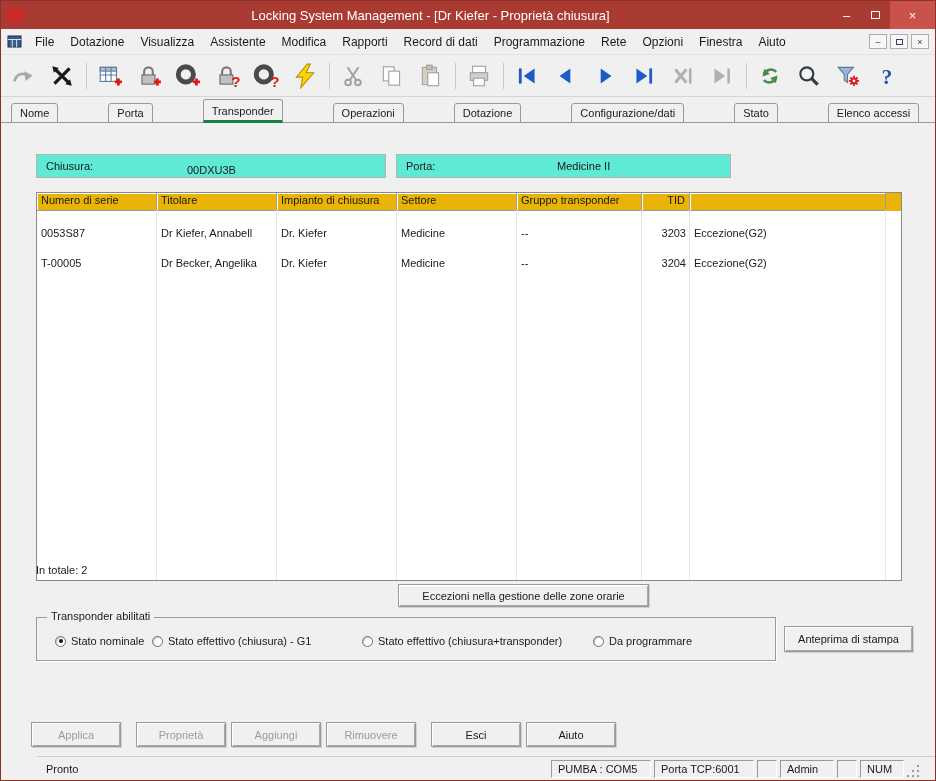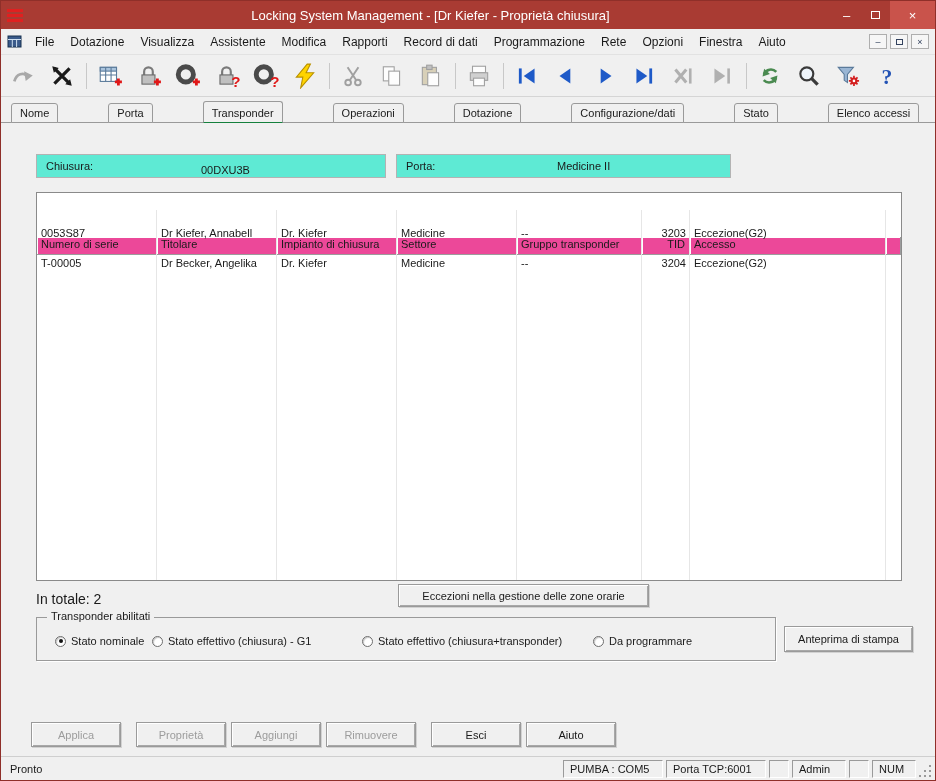--- a/index.html
+++ b/index.html
@@ -26,62 +26,62 @@
   .mdi-max { width:7px; height:6px; border:1px solid #33425e; display:inline-block; }
 
   
   .toolbar { height:42px; background:#f0f0f0; border-bottom:1px solid #d5d5d5; display:flex; align-items:center; padding-left:6px; }
   .tbtn { width:32px; height:32px; display:flex; align-items:center; justify-content:center; margin-right:7px; }
   .tsep { width:1px; height:26px; background:#c8c8c8; margin:0 7px 0 1px; }
 
   
   .tabstrip { height:26px; background:#f0f0f0; display:flex; align-items:flex-end; padding-left:10px; border-bottom:1px solid #9a9a9a;gap:48px; }
   .tab { font-size:11px; color:#1a1a1a; background:#f0f0f0; border:1px solid #9a9a9a; border-radius:3px 3px 0 0; padding:3px 8px 3px; margin-right:2px; margin-bottom:-1px; white-space:nowrap; cursor:default; }
-  .tab.active { padding-top:5px; border-bottom:1px solid #15803d; position:relative; z-index:2; }
+  .tab.active { padding-top:5px; border-bottom:3px solid #15803d; position:relative; z-index:2; }
 
   
   .content { position:relative; height:633px; background:#f0f0f0; }
   .field-box { position:absolute; height:24px; background:#5eead4; border:1px solid #b3b3b3; font-size:11px; color:#1a1a1a; display:flex; align-items:center; }
   .field-label { position:absolute; left:9px; }
   .fb-lock { left:35px; top:31px; width:350px; }
-  .fb-lock .field-value { position:absolute; left:164px;margin-top:8px; }
+  .fb-lock .field-value { position:absolute; left:150px;margin-top:8px; }
   .fb-door { left:395px; top:31px; width:335px; }
   .fb-door .field-value { position:absolute; left:160px; }
 
   .lock-table { position:absolute; left:35px; top:69px; width:866px; height:389px; background:#ffffff; border:1px solid #8a8a8a; }
   .tgrid { display:grid; grid-template-columns:120px 120px 120px 120px 125px 48px 196px 15px; }
-  .thead { height:18px; background:#ec4899;margin-top:44px; }
+  .thead { height:18px; background:#eab308; }
   .th { font-size:11px; font-weight:normal; color:#1a1a1a; padding:1px 4px 0; border-right:1px solid #9c9c9c; border-bottom:1px solid #9c9c9c; box-shadow:inset 1px 1px 0 #ffffff; white-space:nowrap; overflow:hidden; cursor:default; }
   .th.num { text-align:right; }
   .tbody { position:absolute; left:0; top:17px; right:0; bottom:0; overflow:hidden; }
   .vline { position:absolute; top:0; bottom:0; width:1px; background:#e6e6e6; }
   .trow { height:14px; line-height:14px;margin-top:16px; }
   .td { font-size:11px; color:#1a1a1a; padding:0 4px; white-space:nowrap; overflow:hidden; }
   .td.num { text-align:right; }
 
-  .total-label { position:absolute; left:35px; top:468px; font-size:14px; color:#1a1a1a; }
+  .total-label { position:absolute; left:35px; top:441px; font-size:11px; color:#1a1a1a; }
 
   .btn95 { background:#f0f0f0; border:1px solid #9a9a9a; box-shadow:inset 1px 1px 0 #ffffff, inset -1px -1px 0 #a8a8a8, 1px 1px 0 #d2d2d2; font-family:"Liberation Sans", sans-serif; font-size:11px; color:#1a1a1a; display:flex; align-items:center; justify-content:center; cursor:default; white-space:nowrap; }
   .btn95.disabled { color:#9c9c9c; }
 
   .exceptions-btn { position:absolute; left:397px; top:461px; width:251px; height:23px; }
   .preview-btn { position:absolute; left:783px; top:503px; width:129px; height:26px; }
 
   .groupbox { position:absolute; left:35px; top:494px; width:740px; height:44px; border:1px solid #9a9a9a; box-shadow:1px 1px 0 #ffffff; }
   .legend { position:absolute; top:-8px; left:10px; background:#f0f0f0; padding:0 4px; font-size:11px; color:#1a1a1a; }
   .radio-opt { position:absolute; top:17px; display:flex; align-items:center; gap:5px; font-size:11px; color:#1a1a1a; cursor:default; }
   .radio { width:11px; height:11px; border-radius:50%; background:#ffffff; border:1px solid #6e6e6e; box-shadow:inset 1px 1px 1px #c9c9c9; position:relative; flex:none; }
   .radio.checked::after { content:""; position:absolute; left:2.5px; top:2.5px; width:4px; height:4px; border-radius:50%; background:#111111; }
   .ro-0 { left:18px; } .ro-1 { left:115px; } .ro-2 { left:325px; } .ro-3 { left:556px; }
 
   .footer-btn { position:absolute; top:599px; width:90px; height:25px; }
   .f-0{left:30px;} .f-1{left:135px;} .f-2{left:230px;} .f-3{left:325px;} .f-4{left:430px;} .f-5{left:525px;}
 
   
-  .statusbar { height:26px; background:#f0f0f0; border-top:1px solid #cfcfcf; display:flex; align-items:center; padding:2px 2px 3px 4px; gap:3px; }
+  .statusbar { height:26px; background:#f0f0f0; border-top:1px solid #cfcfcf; display:flex; align-items:center; padding:2px 14px 3px 4px; gap:3px;margin-left:36px; }
   .sb-cell { height:18px; border:1px solid; border-color:#9a9a9a #ffffff #ffffff #9a9a9a; font-size:11px; color:#1a1a1a; display:flex; align-items:center; padding:0 6px; white-space:nowrap; overflow:hidden; }
   .sb-ready { flex:1; border-color:transparent; padding-left:4px; }
   .sb-com { width:100px; } .sb-tcp { width:100px; } .sb-sm1 { width:20px; } .sb-user { width:54px; } .sb-sm2 { width:20px; } .sb-num { width:44px; }
   .sb-grip { width:14px; height:14px; align-self:flex-end;
     background:
       radial-gradient(circle at 11px 11px, #9a9a9a 1.2px, transparent 1.4px),
       radial-gradient(circle at 11px 6px, #9a9a9a 1.2px, transparent 1.4px),
       radial-gradient(circle at 6px 11px, #9a9a9a 1.2px, transparent 1.4px),
       radial-gradient(circle at 11px 1px, #9a9a9a 1.2px, transparent 1.4px),
       radial-gradient(circle at 1px 11px, #9a9a9a 1.2px, transparent 1.4px),
@@ -307,21 +307,20 @@
     </div>
 
     <div class="lock-table">
       <div class="tgrid thead">
         <div class="th">Numero di serie</div>
         <div class="th">Titolare</div>
         <div class="th">Impianto di chiusura</div>
         <div class="th">Settore</div>
         <div class="th">Gruppo transponder</div>
         <div class="th num">TID</div>
-        <div class="th">Accesso</div>
         <div class="th"></div>
       </div>
       <div class="tbody">
         <div class="vline" style="left:119px"></div>
         <div class="vline" style="left:239px"></div>
         <div class="vline" style="left:359px"></div>
         <div class="vline" style="left:479px"></div>
         <div class="vline" style="left:604px"></div>
         <div class="vline" style="left:652px"></div>
         <div class="vline" style="left:848px"></div>

